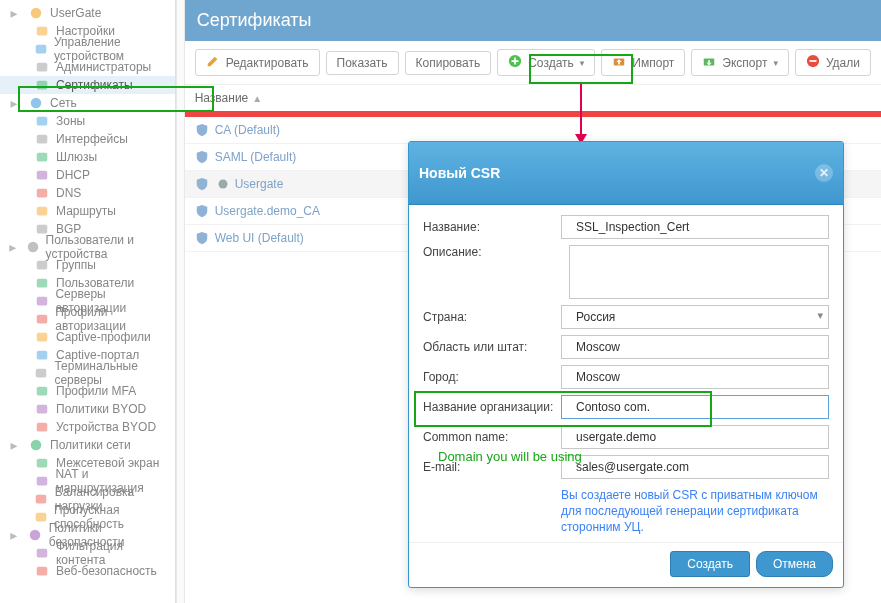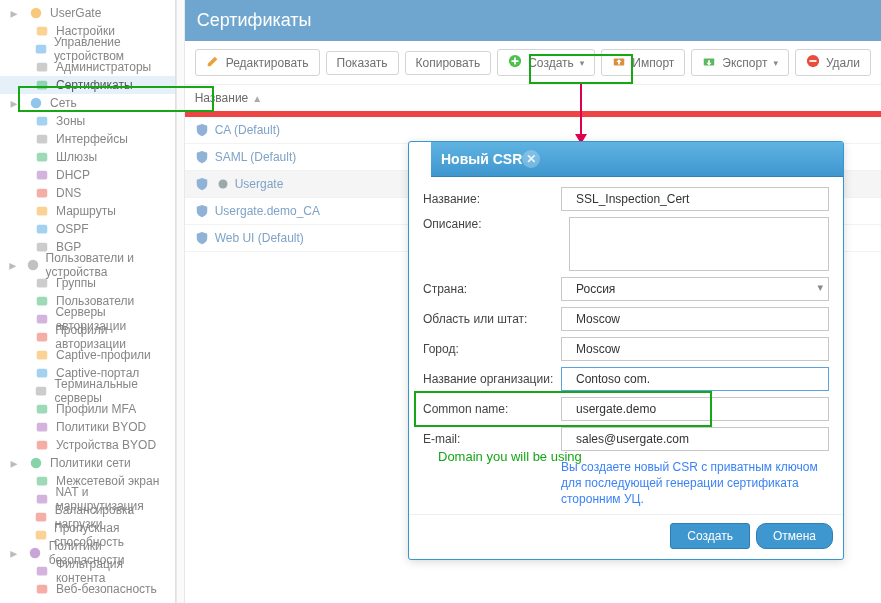--- a/index.html
+++ b/index.html
@@ -16,21 +16,21 @@
   .hl1 { position: absolute; left: 18px; top: 86px; width: 196px; height: 26px; border: 2px solid #16a616; pointer-events: none; }
   .header-bar { background: #6fa6cf; color: #fff; padding: 10px 12px; font-size: 18px; position: relative; }
   .toolbar { display: flex; align-items: center; gap: 6px; padding: 8px 10px; border-bottom: 1px solid #eee; }
   .tbtn { background: #fff; border: 1px solid #d4d4d4; border-radius: 3px; padding: 4px 10px; font-size: 12px; color: #707070; display: inline-flex; align-items: center; gap: 6px; cursor: pointer; }
   .tbtn .caret { font-size: 9px; color: #888; }
   .tbl-head { display: flex; align-items: center; padding: 6px 10px; border-bottom: 6px solid #ef4444; color: #6a6a6a; font-size: 12px; }
   .tbl-row { display: flex; align-items: center; padding: 6px 10px; border-bottom: 1px solid #f2f2f2; color: #7ea2c8; font-size: 12px; gap: 6px; }
   .tbl-row.sel { background: #f5f5f5; }
   .shield { width: 14px; height: 14px; display: inline-block; }
   .dialog { position: absolute; left: 408px; top: 141px; width: 436px; background: #fff; border: 1px solid #3398cc; border-radius: 3px; box-shadow: 0 2px 10px rgba(0,0,0,.15); z-index: 5; }
-  .dlg-head { background: linear-gradient(#5fb3e2,#3f97cf); color: #fff; padding: 8px 10px; font-size: 14px; font-weight: bold; display: flex; align-items: center; border-bottom: 1px solid #2f83bb; margin-left: 22px; }
+  .dlg-head { background: linear-gradient(#5fb3e2,#3f97cf); color: #fff; padding: 22px 10px; font-size: 14px; font-weight: bold; display: flex; align-items: center; justify-content: space-between; border-bottom: 1px solid #2f83bb; }
   .dlg-close { width: 18px; height: 18px; border-radius: 9px; background: rgba(255,255,255,.25); display: flex; align-items: center; justify-content: center; font-size: 12px; color: #e6f3fb; cursor: pointer; }
   .dlg-body { padding: 10px 14px 6px; }
   .frow { display: flex; align-items: center; margin-bottom: 6px; }
   .flabel { width: 138px; color: #444; font-size: 12px; }
   .finput { flex: 1; border: 1px solid #c7c7c7; background: #fff; padding: 4px 14px; font-size: 12px; color: #333; height: 24px; }
   .ftext { flex: 1; border: 1px solid #c7c7c7; background: #fff; padding: 4px 6px; font-size: 12px; color: #333; height: 54px; resize: none; }
   .fselect { flex: 1; position: relative; }
   .fselect .finput { width: 100%; padding-right: 22px; }
   .fselect .sel-caret { position: absolute; right: 6px; top: 4px; color: #888; font-size: 11px; }
   .focused { border: 1px solid #5aa2e0 !important; outline: none; }
@@ -146,28 +146,20 @@
           <span class="ticon">
             <svg width="14" height="14" viewBox="0 0 16 16">
               <rect x="2" y="3" width="12" height="10" rx="2" fill="#f39c12" opacity=".45"></rect>
             </svg>
           </span>
           <span>Маршруты</span>
         </div>
         <div class="tree-sub">
           <span class="ticon">
             <svg width="14" height="14" viewBox="0 0 16 16">
-              <rect x="2" y="3" width="12" height="10" rx="2" fill="#3498db" opacity=".45"></rect>
-            </svg>
-          </span>
-          <span>OSPF</span>
-        </div>
-        <div class="tree-sub">
-          <span class="ticon">
-            <svg width="14" height="14" viewBox="0 0 16 16">
               <rect x="2" y="3" width="12" height="10" rx="2" fill="#8e8e8e" opacity=".45"></rect>
             </svg>
           </span>
           <span>BGP</span>
         </div>
         <div class="tree-node group">
           <span class="ticon" style="color:#bbb;">▸</span>
           <span class="ticon">
             <svg width="14" height="14" viewBox="0 0 16 16">
               <circle cx="8" cy="8" r="6" fill="#8e8e8e" opacity=".55"></circle>

